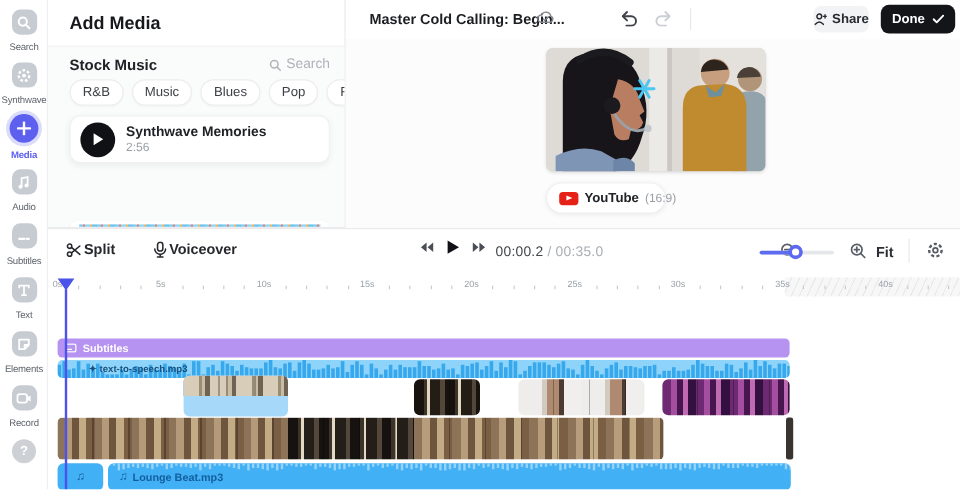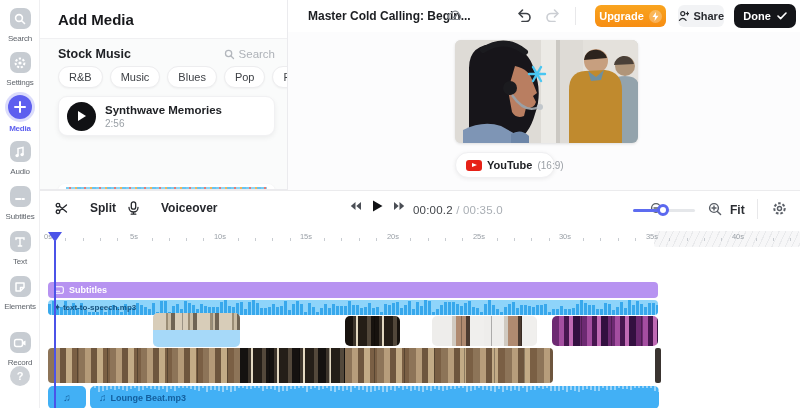--- a/index.html
+++ b/index.html
@@ -56,21 +56,21 @@
   .pill-yt { left:167px; width:100px; }
   .pill-bg { left:275px; width:84px; }
   .yt-logo { width:16px; height:11px; background:#e62117; border-radius:3px; position:relative; flex:none; }
   .yt-logo:after { content:""; position:absolute; left:6px; top:3px; border-left:5px solid #fff; border-top:2.5px solid transparent; border-bottom:2.5px solid transparent; }
   .pv-pill .plat { font-size:11px; font-weight:bold; color:#202226; }
   .pv-pill .ratio { font-size:10px; color:#9ba0a6; }
   .bg-swatch { width:15px; height:15px; border-radius:50%; background:#fff; border:1.5px solid #e6e8eb; flex:none; }
 
   
   .timeline { position:absolute; left:40px; top:190px; width:760px; height:218px; background:#fff; border-top:1px solid #ebebed; }
-  .tl-btn { position:absolute; top:10px; display:flex; align-items:center; gap:22px; font-size:12px; font-weight:bold; color:#26282d; cursor:pointer; }
+  .tl-btn { position:absolute; top:10px; display:flex; align-items:center; gap:2px; font-size:12px; font-weight:bold; color:#26282d; cursor:pointer; }
   .split-btn { left:15px; }
   .voice-btn { left:88px; }
   .transport { position:absolute; left:310px; top:9px; display:flex; align-items:center; gap:10px; }
   .time-disp { position:absolute; left:373px; top:13px; font-size:11.5px; color:#43464b; letter-spacing:.2px; }
   .time-disp .sep,.time-disp .total { color:#a9aeb4; }
   .zoom-ic { position:absolute; top:11px; cursor:pointer; }
   .slider { position:absolute; left:593px; top:18px; width:62px; height:3px; border-radius:2px; background:#e5e7ea; cursor:pointer; }
   .slider .fill { position:absolute; left:0; top:0; height:3px; width:30px; border-radius:2px; background:#5d6cf0; }
   .slider .knob { position:absolute; left:24px; top:-5px; width:12px; height:12px; border-radius:50%; background:#fff; border:3px solid #5b68ef; }
   .fit-lbl { position:absolute; left:690px; top:12px; font-size:12px; font-weight:bold; color:#2b2e33; cursor:pointer; }
@@ -86,21 +86,21 @@
   .playhead-line { position:absolute; left:14px; top:50px; width:2px; bottom:0; background:#4b53e8; z-index:6; }
   .playhead-pin { position:absolute; left:8px; top:41px; width:0; height:0; z-index:7;
      border-left:7px solid transparent; border-right:7px solid transparent; border-top:10px solid #4b53e8; }
 
   .trk { position:absolute; border-radius:4px; overflow:hidden; cursor:pointer; }
   .trk-subtitles { left:8px; top:91px; width:610px; height:16px; background:#b793f1; display:flex; align-items:center; gap:5px; padding-left:6px; }
   .trk-subtitles .lbl { font-size:9px; font-weight:bold; color:#fff; }
   .trk-speech { left:8px; top:109px; width:610px; height:15px; background:#8ed4fa; }
   .speech-wave { position:absolute; left:0; right:0; bottom:0; top:0; display:flex; align-items:flex-end; overflow:hidden; }
   .speech-wave i { display:block; width:2.5px; margin-right:1.5px; background:#38a8ec; flex:none; }
-  .trk-speech .lbl { position:absolute; left:6px; top:3px; font-size:8px; font-weight:bold; color:#17517e; z-index:2; white-space:nowrap; }
+  .trk-speech .lbl { position:absolute; left:6px; top:3px; font-size:8px; font-weight:bold; color:#17517e; z-index:2; white-space:nowrap;padding-left:20px; }
 
   .clip { position:absolute; border-radius:5px; overflow:hidden; cursor:pointer; }
   .clip-strip:after { content:""; position:absolute; inset:0; background:repeating-linear-gradient(90deg,transparent 0 29px,rgba(0,0,0,.28) 29px 30px); }
   .clip1 { left:113px; top:122px; width:87px; height:34px; background:#a6d9f9; }
   .clip1 .thumbs { position:absolute; left:0; top:0; right:0; height:17px;
      background:repeating-linear-gradient(90deg,#d6cbb6 0 13px,#8f English:0,#96old 0) , #cfc4ae; }
   .clip1 .thumbs { background:repeating-linear-gradient(90deg,#d8cdb9 0 13px,#9a8d76 13px 15px,#c9bca4 15px 18px,#6f6454 18px 22px); }
   .clip2 { left:305px; top:125px; width:55px; height:30px;
      background:repeating-linear-gradient(90deg,#17120e 0 8px,#3c342b 8px 11px,#e2d7c0 11px 13px,#241d16 13px 22px,#52473a 22px 26px); }
   .clip3 { left:392px; top:125px; width:105px; height:30px;
@@ -133,21 +133,21 @@
             <circle cx="5.5" cy="5.5" r="3.4" fill="none" stroke="#fff" stroke-width="1.6"></circle>
             <line x1="8.2" y1="8.2" x2="11" y2="11" stroke="#fff" stroke-width="1.6" stroke-linecap="round"></line>
           </svg></span>
       <span class="lbl">Search</span>
     </div>
     <div class="rail-item" style="top:52px">
       <span class="sq"><svg width="13" height="13" viewBox="0 0 13 13">
             <circle cx="6.5" cy="6.5" r="4.4" fill="none" stroke="#fff" stroke-width="2" stroke-dasharray="2.2 1.6"></circle>
             <circle cx="6.5" cy="6.5" r="1.6" fill="#fff"></circle>
           </svg></span>
-      <span class="lbl">Settings</span>
+      <span class="lbl">Synthwave</span>
     </div>
     <div class="rail-item active" style="top:95px">
       <span class="sq"><svg width="12" height="12" viewBox="0 0 12 12">
             <line x1="6" y1="1" x2="6" y2="11" stroke="#fff" stroke-width="2" stroke-linecap="round"></line>
             <line x1="1" y1="6" x2="11" y2="6" stroke="#fff" stroke-width="2" stroke-linecap="round"></line>
           </svg></span>
       <span class="lbl">Media</span>
     </div>
     <div class="rail-item" style="top:141px">
       <span class="sq"><svg width="11" height="12" viewBox="0 0 11 12">
@@ -170,21 +170,21 @@
           </svg></span>
       <span class="lbl">Text</span>
     </div>
     <div class="rail-item" style="top:276px">
       <span class="sq"><svg width="12" height="12" viewBox="0 0 12 12">
             <path d="M2 2 H10 V6.5 L6.5 10 H2 Z" fill="none" stroke="#fff" stroke-width="1.5" stroke-linejoin="round"></path>
             <path d="M10 6.5 H6.5 V10" fill="none" stroke="#fff" stroke-width="1.5" stroke-linejoin="round"></path>
           </svg></span>
       <span class="lbl">Elements</span>
     </div>
-    <div class="rail-item" style="top:332px">
+    <div class="rail-item" style="top:321px">
       <span class="sq"><svg width="13" height="10" viewBox="0 0 13 10">
             <rect x="1" y="1.5" width="8" height="7" rx="2" fill="none" stroke="#fff" stroke-width="1.5"></rect>
             <path d="M9 4 L12 2.5 V7.5 L9 6 Z" fill="#fff"></path>
           </svg></span>
       <span class="lbl">Record</span>
     </div>
     <div class="help-circle">?</div>
   </div>
 
   <div class="media-panel">
@@ -236,28 +236,20 @@
           <path d="M6.5 2 L3 5.5 L6.5 9" fill="none" stroke="#3e4247" stroke-width="1.6" stroke-linecap="round" stroke-linejoin="round"></path>
         </svg>
     </span>
     <span class="redo-ic">
       <svg width="17" height="14" viewBox="0 0 17 14">
           <path d="M13.5 5.5 H7 a4 4 0 0 0 0 8 H11" fill="none" stroke="#cbced3" stroke-width="1.6" stroke-linecap="round"></path>
           <path d="M10.5 2 L14 5.5 L10.5 9" fill="none" stroke="#cbced3" stroke-width="1.6" stroke-linecap="round" stroke-linejoin="round"></path>
         </svg>
     </span>
     <span class="tb-div"></span>
-    <div class="btn-upgrade">
-      <span>Upgrade</span>
-      <span class="bolt-circle">
-          <svg width="7" height="9" viewBox="0 0 7 9">
-            <path d="M4 0 L0.5 5 H3 L2.5 9 L6.5 3.8 H3.8 Z" fill="#fff"></path>
-          </svg>
-        </span>
-    </div>
     <div class="btn-share">
       <svg width="12" height="12" viewBox="0 0 12 12">
           <circle cx="5" cy="3.6" r="2.1" fill="none" stroke="#2a2c31" stroke-width="1.3"></circle>
           <path d="M1.5 10.5 q3.5-4.2 7 0" fill="none" stroke="#2a2c31" stroke-width="1.3" stroke-linecap="round"></path>
           <path d="M10 2 v3 M8.5 3.5 h3" stroke="#2a2c31" stroke-width="1.2" stroke-linecap="round"></path>
         </svg>
       <span>Share</span>
     </div>
     <div class="btn-done">
       <span>Done</span>

